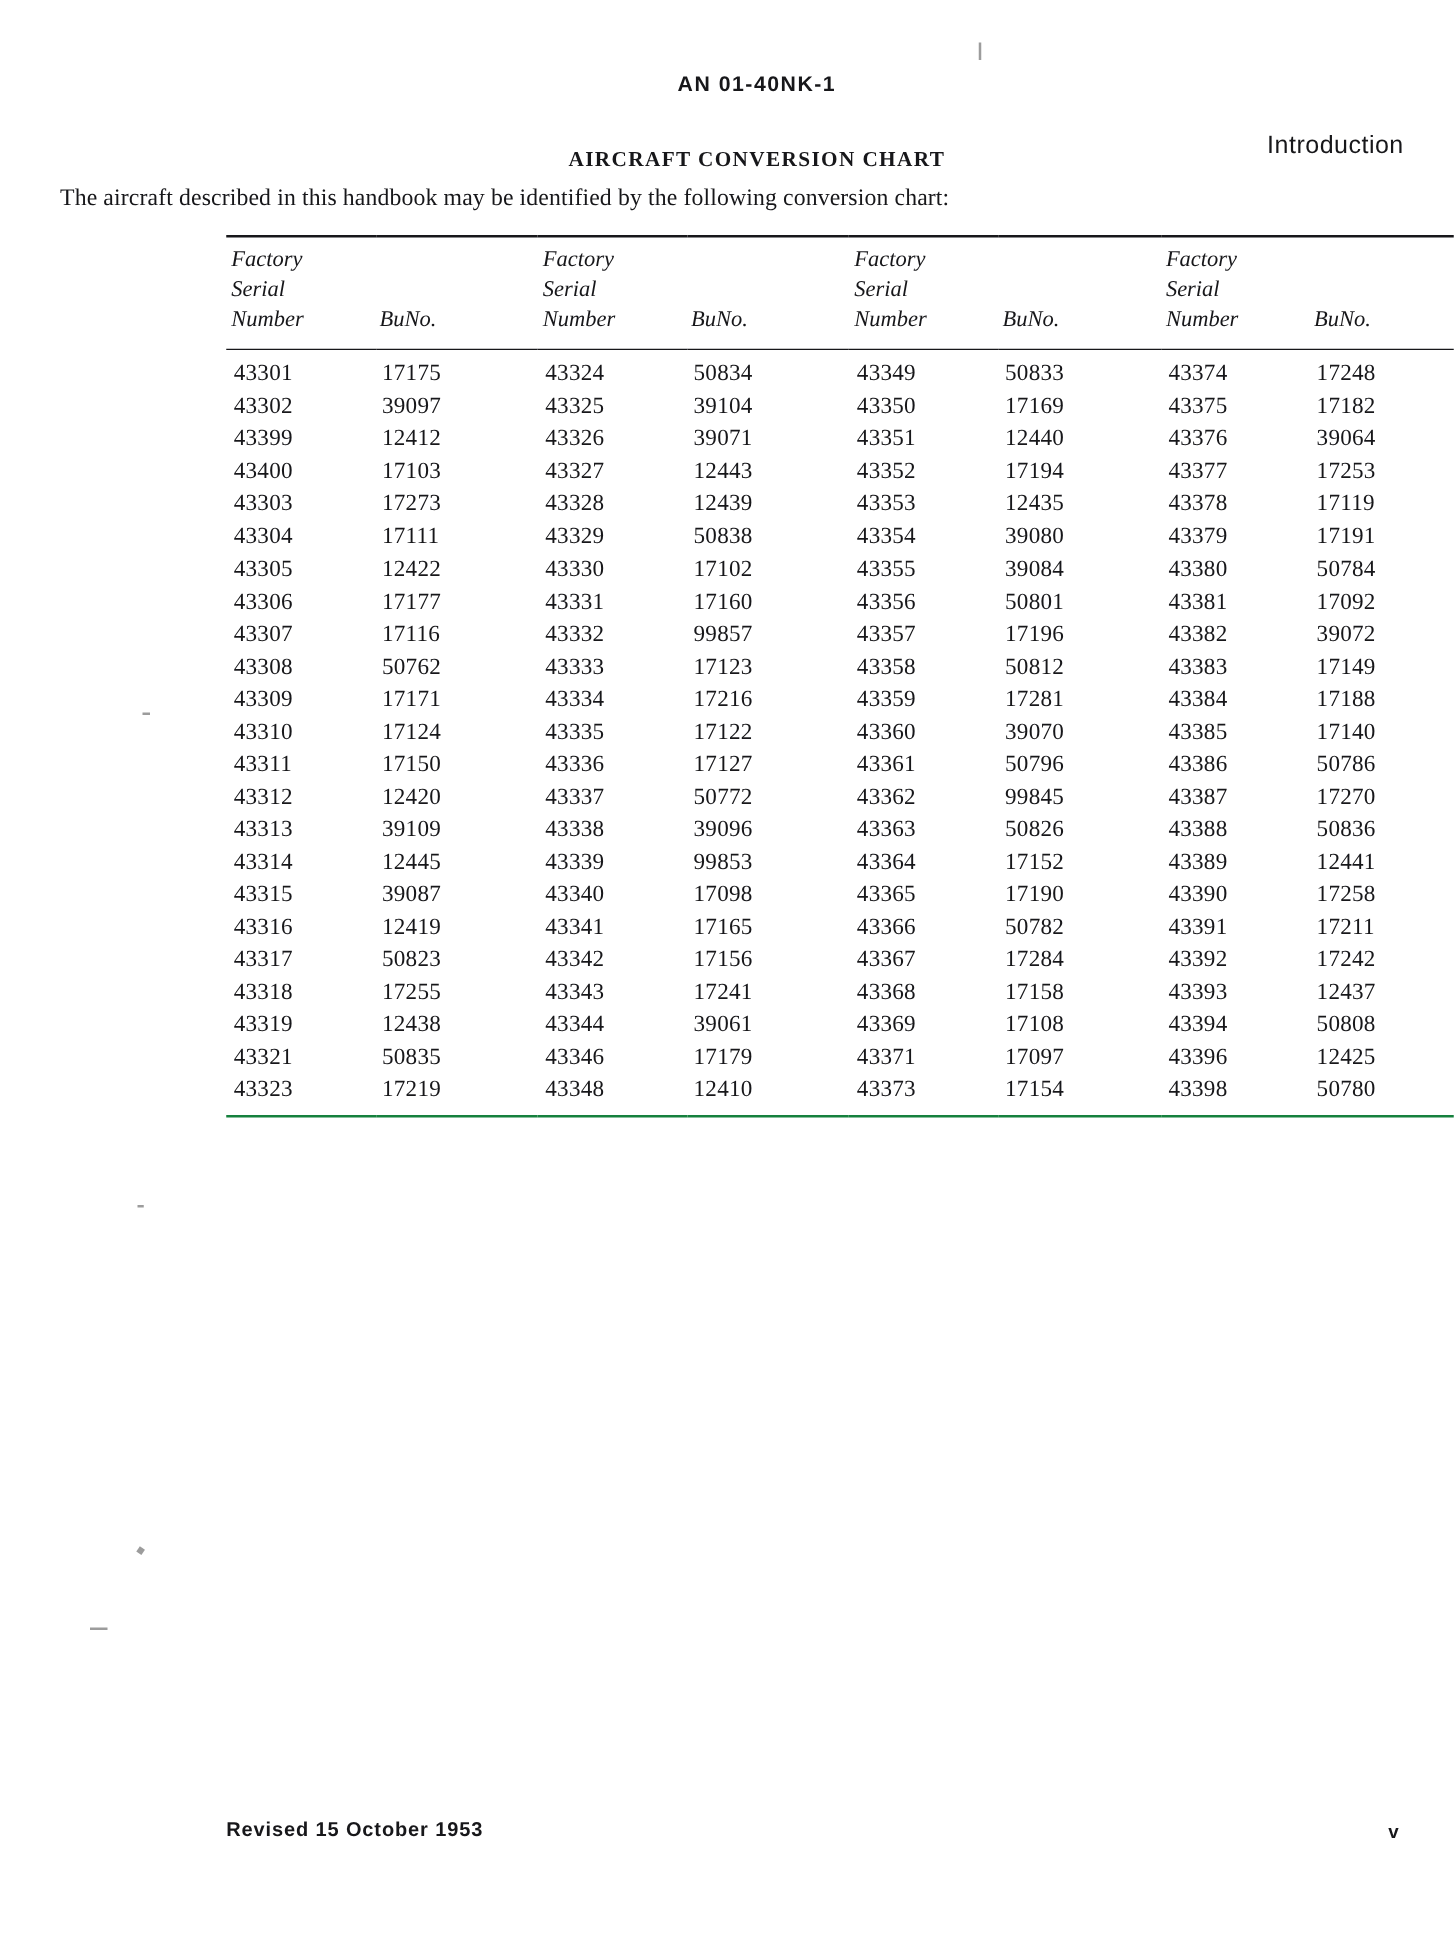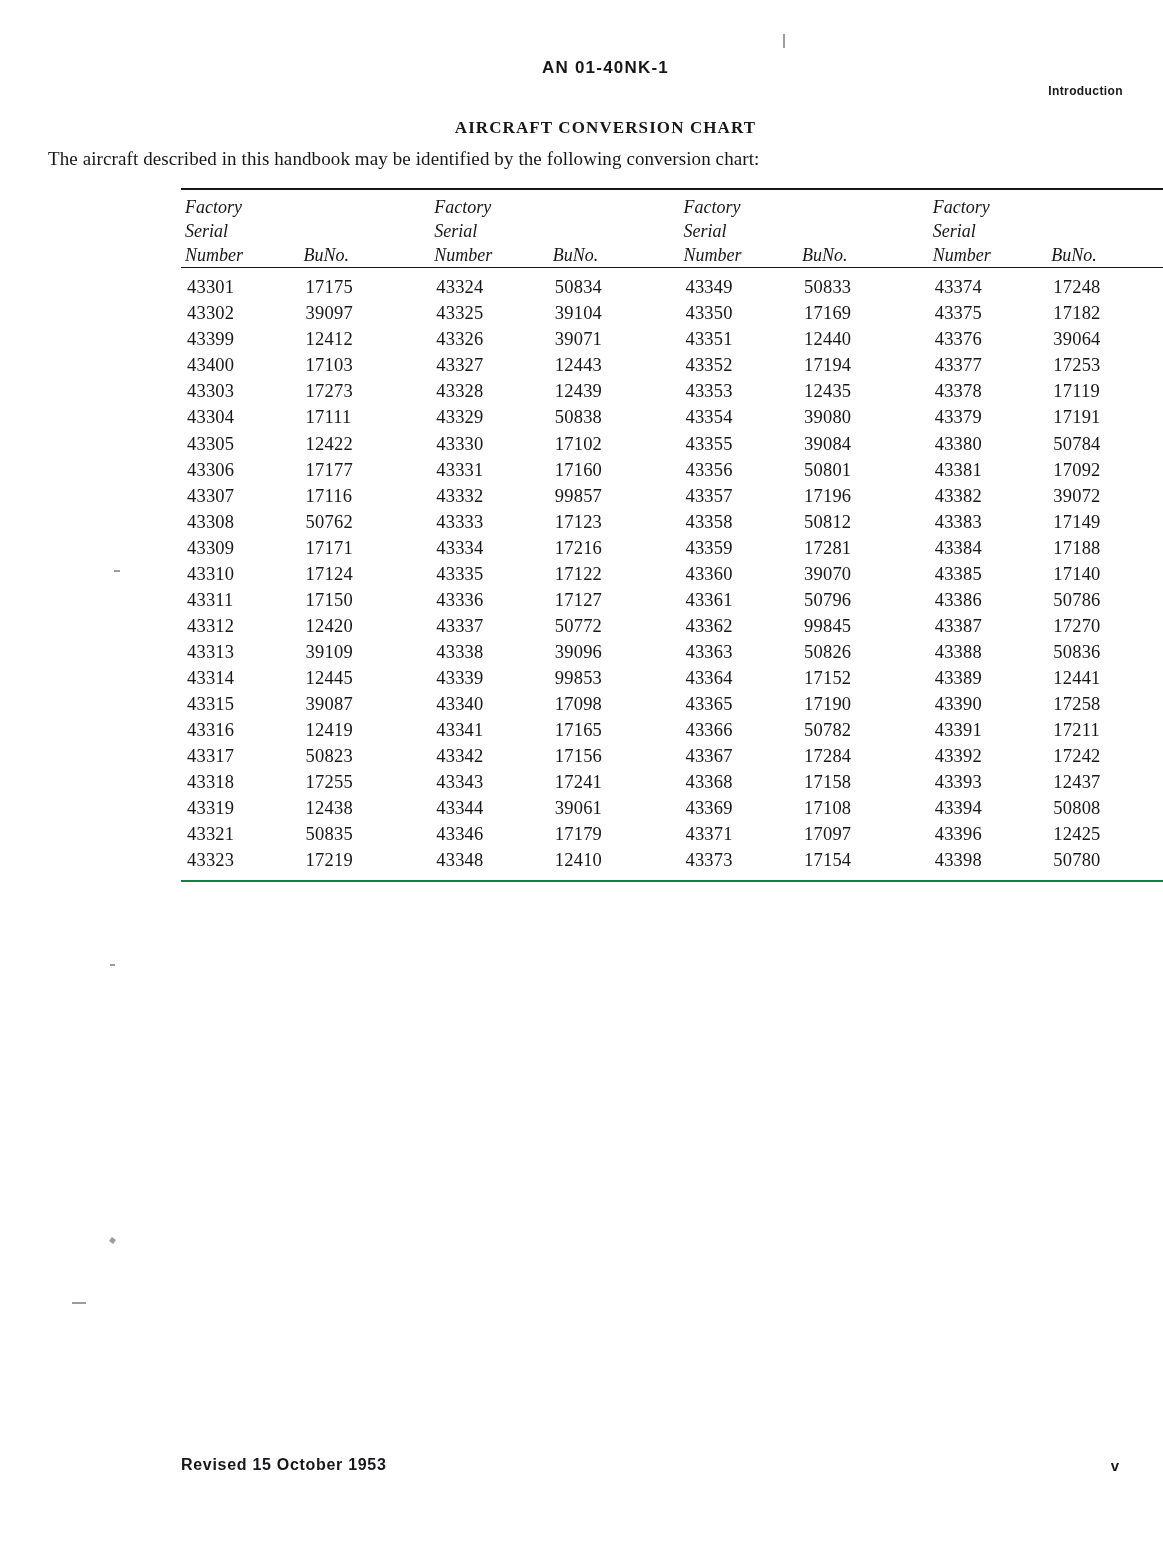--- a/index.html
+++ b/index.html
@@ -27,25 +27,25 @@
     left: 0;
     width: 100%;
     text-align: center;
     font-family: "Liberation Sans", sans-serif;
     font-weight: bold;
     font-size: 17px;
     letter-spacing: 1.2px;
   }
   .section-label {
     position: absolute;
-    top: 84px;
+    top: 105px;
     right: 40px;
     font-family: "Liberation Sans", sans-serif;
-    font-weight: bold;
-    font-size: 12px;
+    font-weight: normal;
+    font-size: 20px;
     letter-spacing: 0.4px;
   }
   .chart-title {
     position: absolute;
     top: 118px;
     left: 0;
     width: 100%;
     text-align: center;
     font-family: Liberation Serif, serif;
     font-weight: bold;
@@ -71,21 +71,21 @@
     border-collapse: collapse;
     width: 100%;
     font-size: 18.5px;
   }
   table.conv thead th {
     font-style: italic;
     font-weight: normal;
     font-size: 18px;
     text-align: left;
     vertical-align: bottom;
-    padding: 0 0 0 0;
+    padding: 0 0 12px 0;
     line-height: 1.32;
     white-space: pre-line;
   }
   .rule-top {
     border-top: 2px solid #17171a;
   }
   .rule-mid {
     border-bottom: 1.3px solid #17171a;
   }
   .rule-bot {

